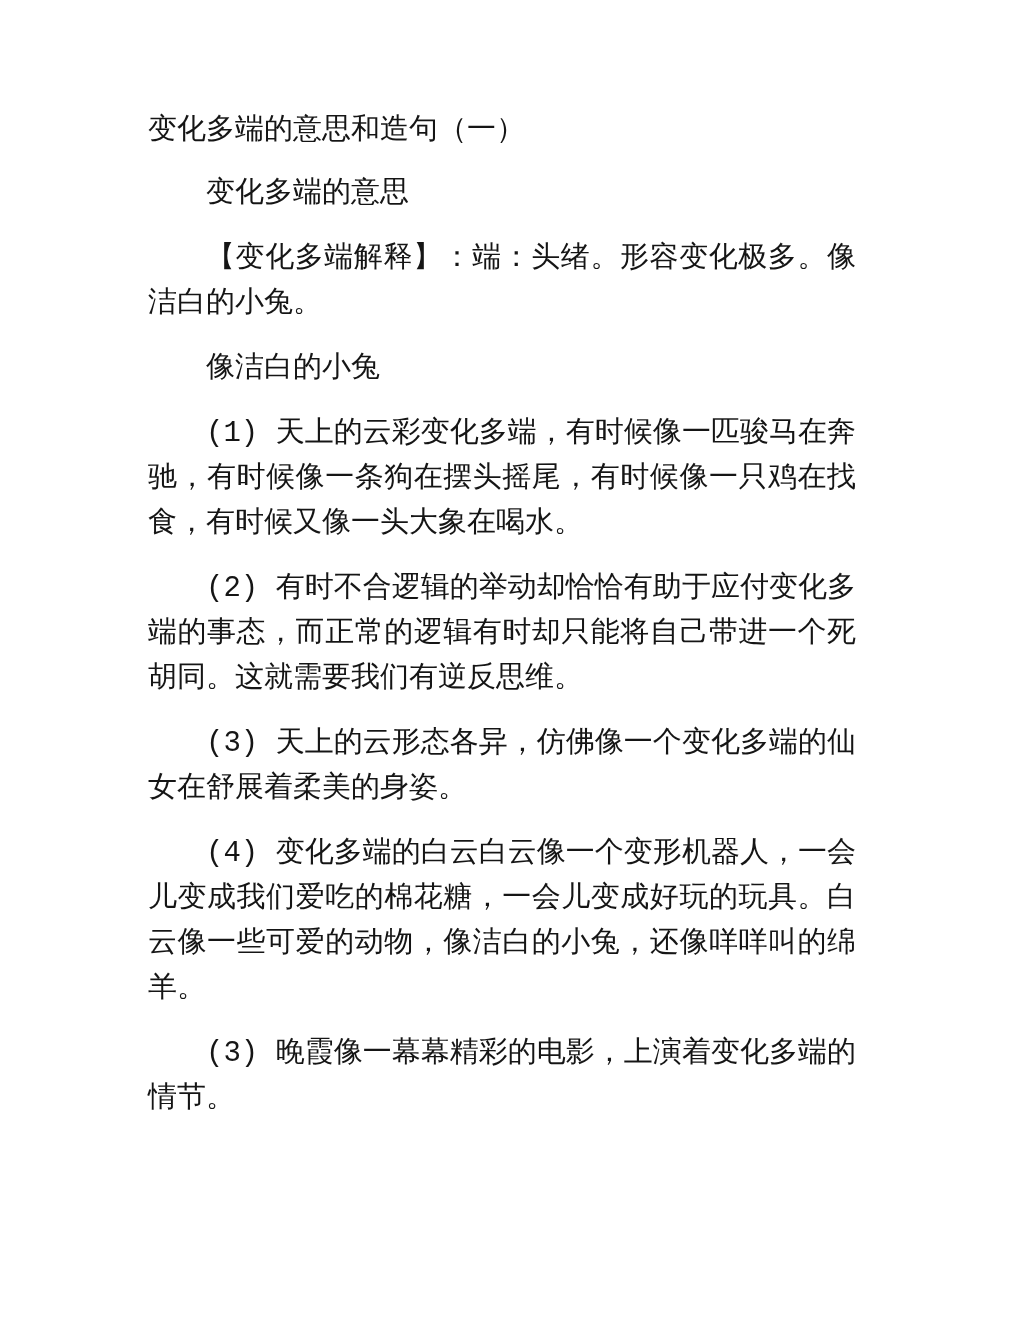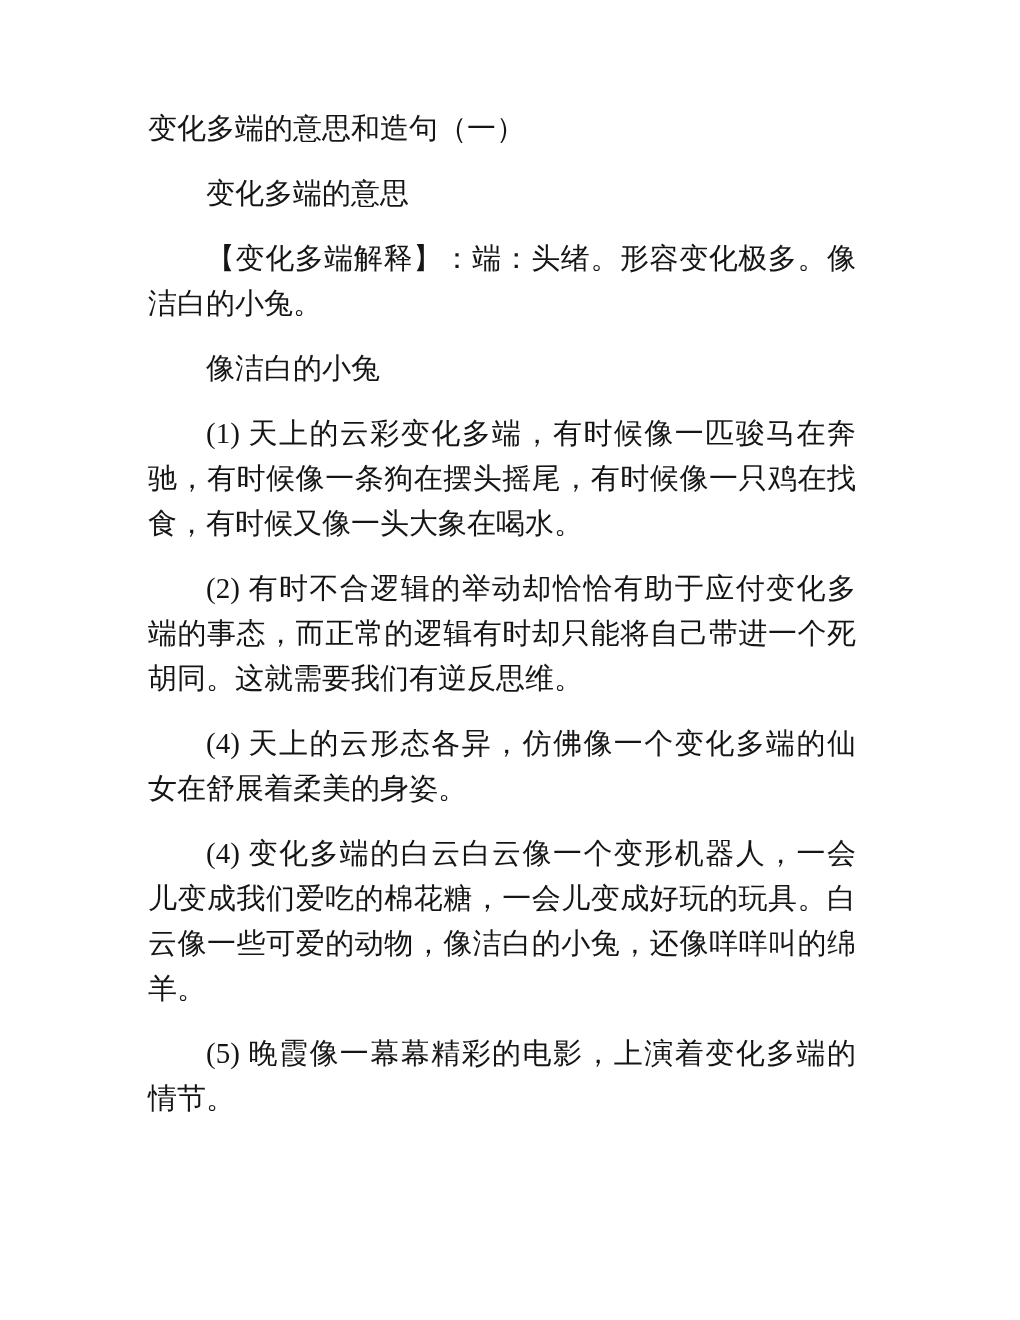--- a/index.html
+++ b/index.html
@@ -23,36 +23,37 @@
     line-height: 45px;
     color: #151515;
   }
   .page p {
     margin: 0 0 20px 0;
     text-align: justify;
     word-break: break-all;
   }
   .page p.indent {
     text-indent: 2em;
+    font-family: Liberation Mono, monospace;
   }
 </style>
 </head>
 <body>
 
 <div class="page">
   <p>变化多端的意思和造句（一）</p>
 
   <p class="indent">变化多端的意思</p>
 
   <p class="indent">【变化多端解释】：端：头绪。形容变化极多。像洁白的小兔。</p>
 
   <p class="indent">像洁白的小兔</p>
 
   <p class="indent">(1) 天上的云彩变化多端，有时候像一匹骏马在奔驰，有时候像一条狗在摆头摇尾，有时候像一只鸡在找食，有时候又像一头大象在喝水。</p>
 
   <p class="indent">(2) 有时不合逻辑的举动却恰恰有助于应付变化多端的事态，而正常的逻辑有时却只能将自己带进一个死胡同。这就需要我们有逆反思维。</p>
 
-  <p class="indent">(4) 天上的云形态各异，仿佛像一个变化多端的仙女在舒展着柔美的身姿。</p>
+  <p class="indent">(3) 天上的云形态各异，仿佛像一个变化多端的仙女在舒展着柔美的身姿。</p>
 
   <p class="indent">(4) 变化多端的白云白云像一个变形机器人，一会儿变成我们爱吃的棉花糖，一会儿变成好玩的玩具。白云像一些可爱的动物，像洁白的小兔，还像咩咩叫的绵羊。</p>
 
-  <p class="indent">(5) 晚霞像一幕幕精彩的电影，上演着变化多端的情节。</p>
+  <p class="indent">(3) 晚霞像一幕幕精彩的电影，上演着变化多端的情节。</p>
 </div>
 
 </body></html>

